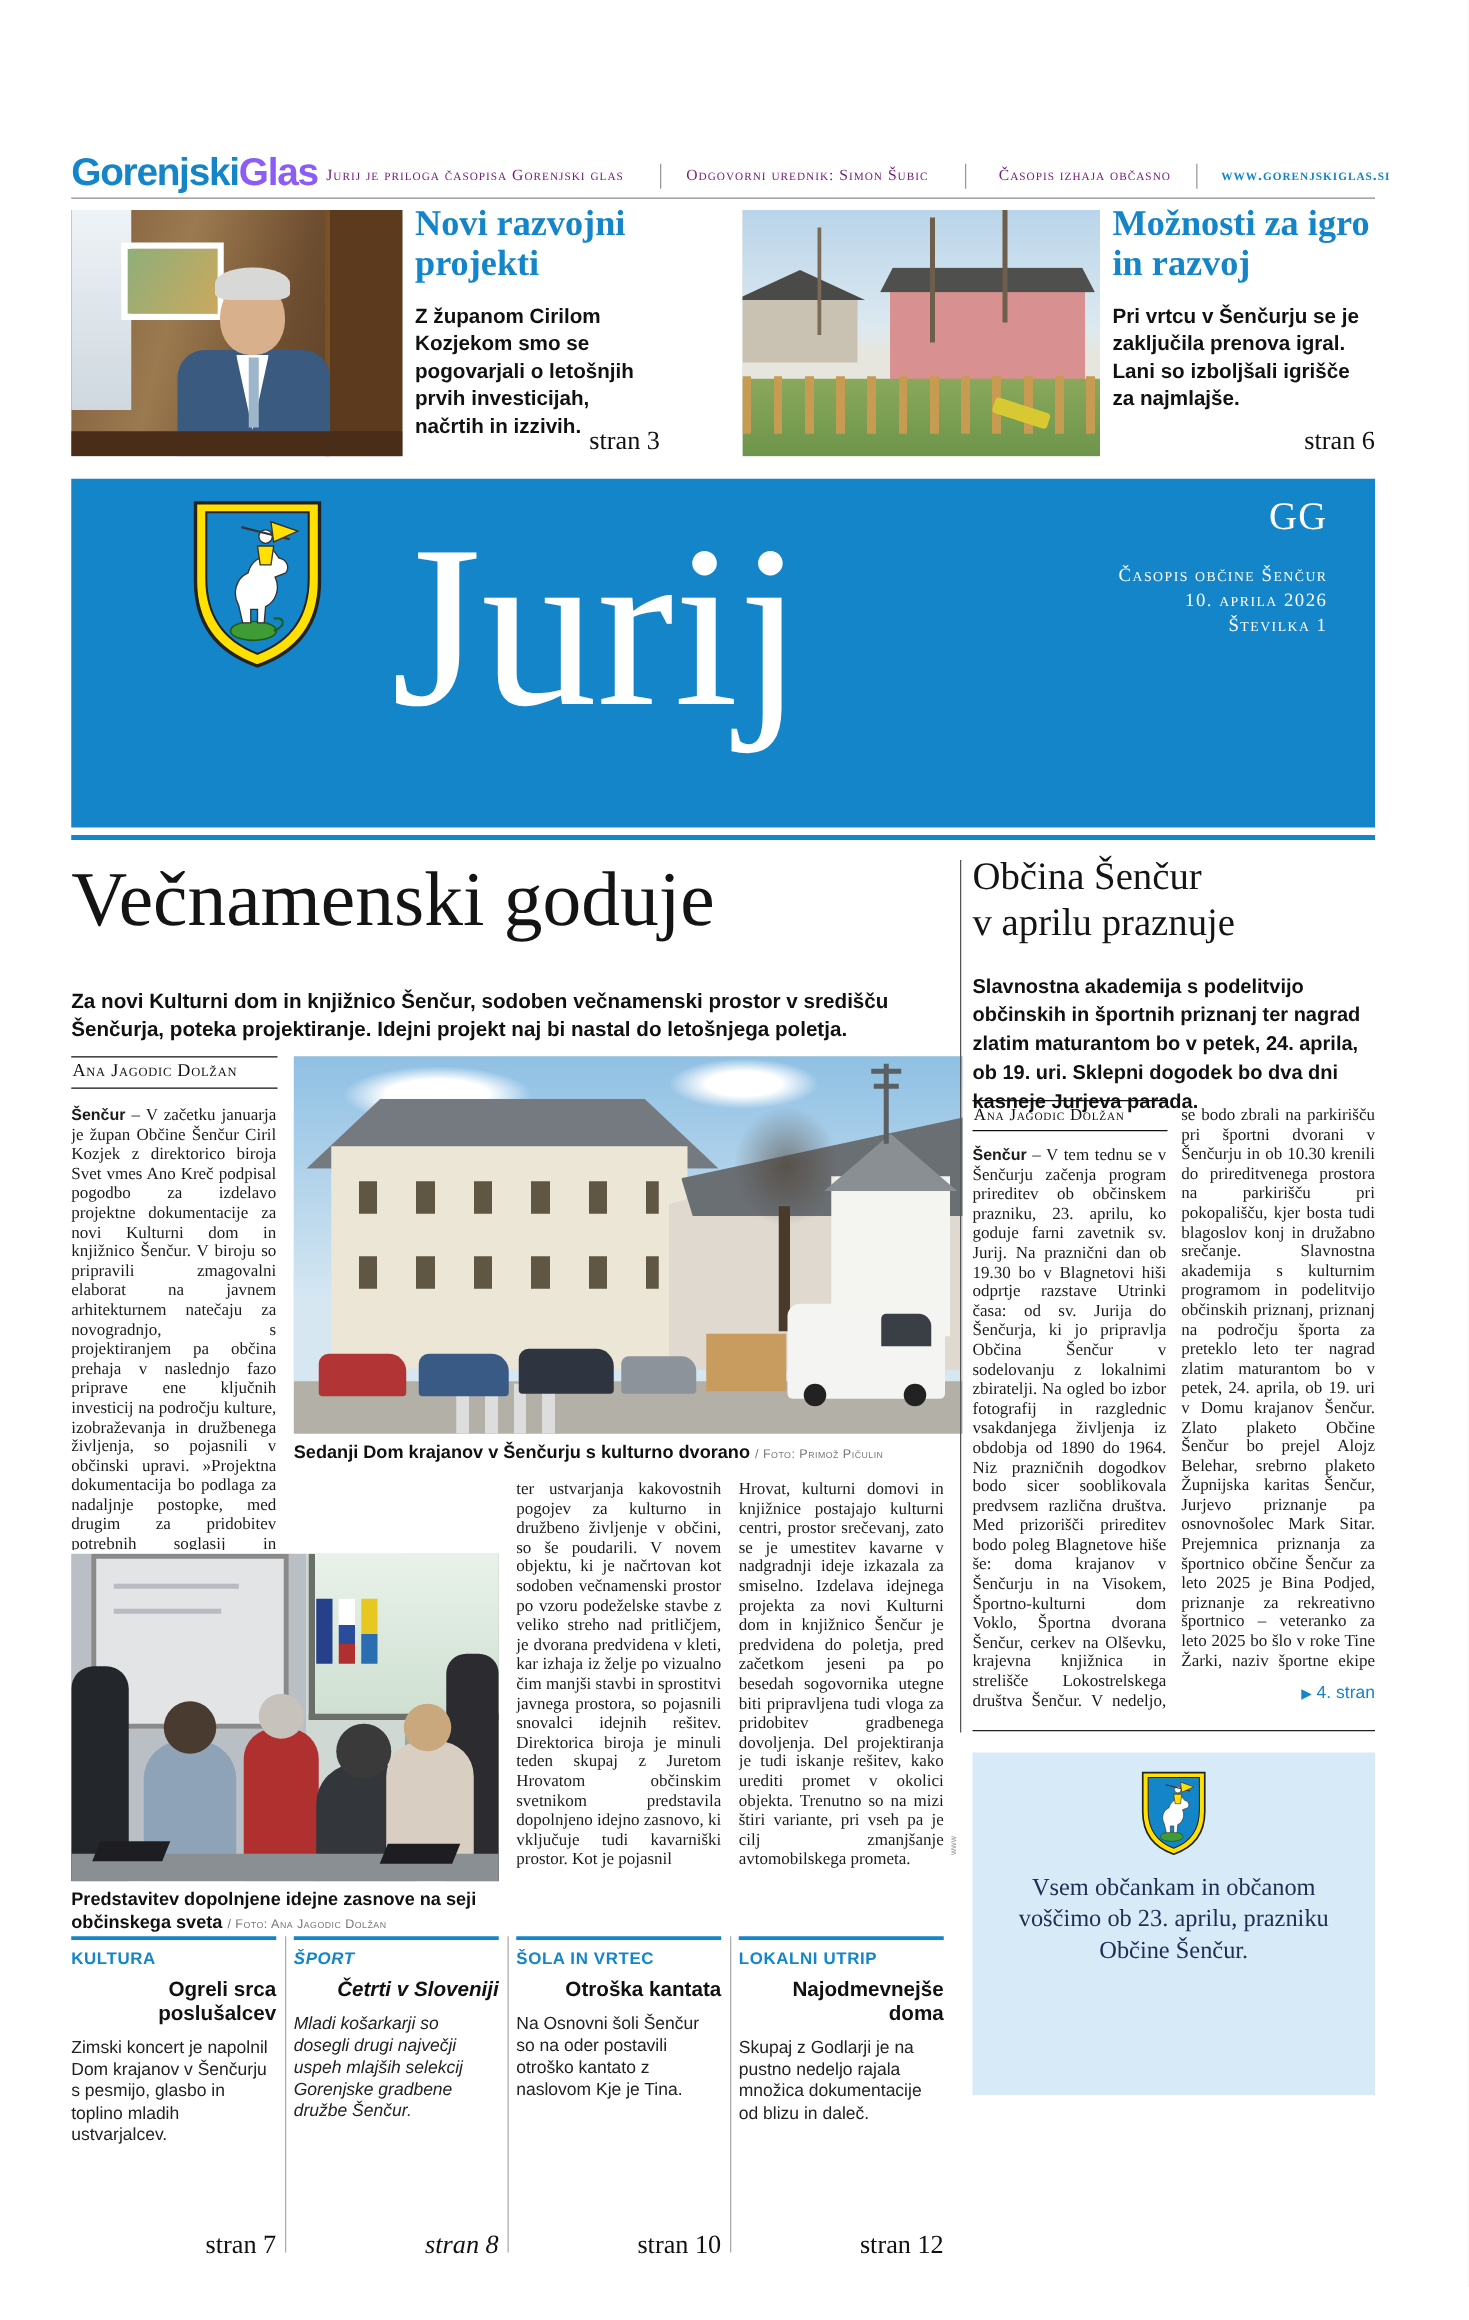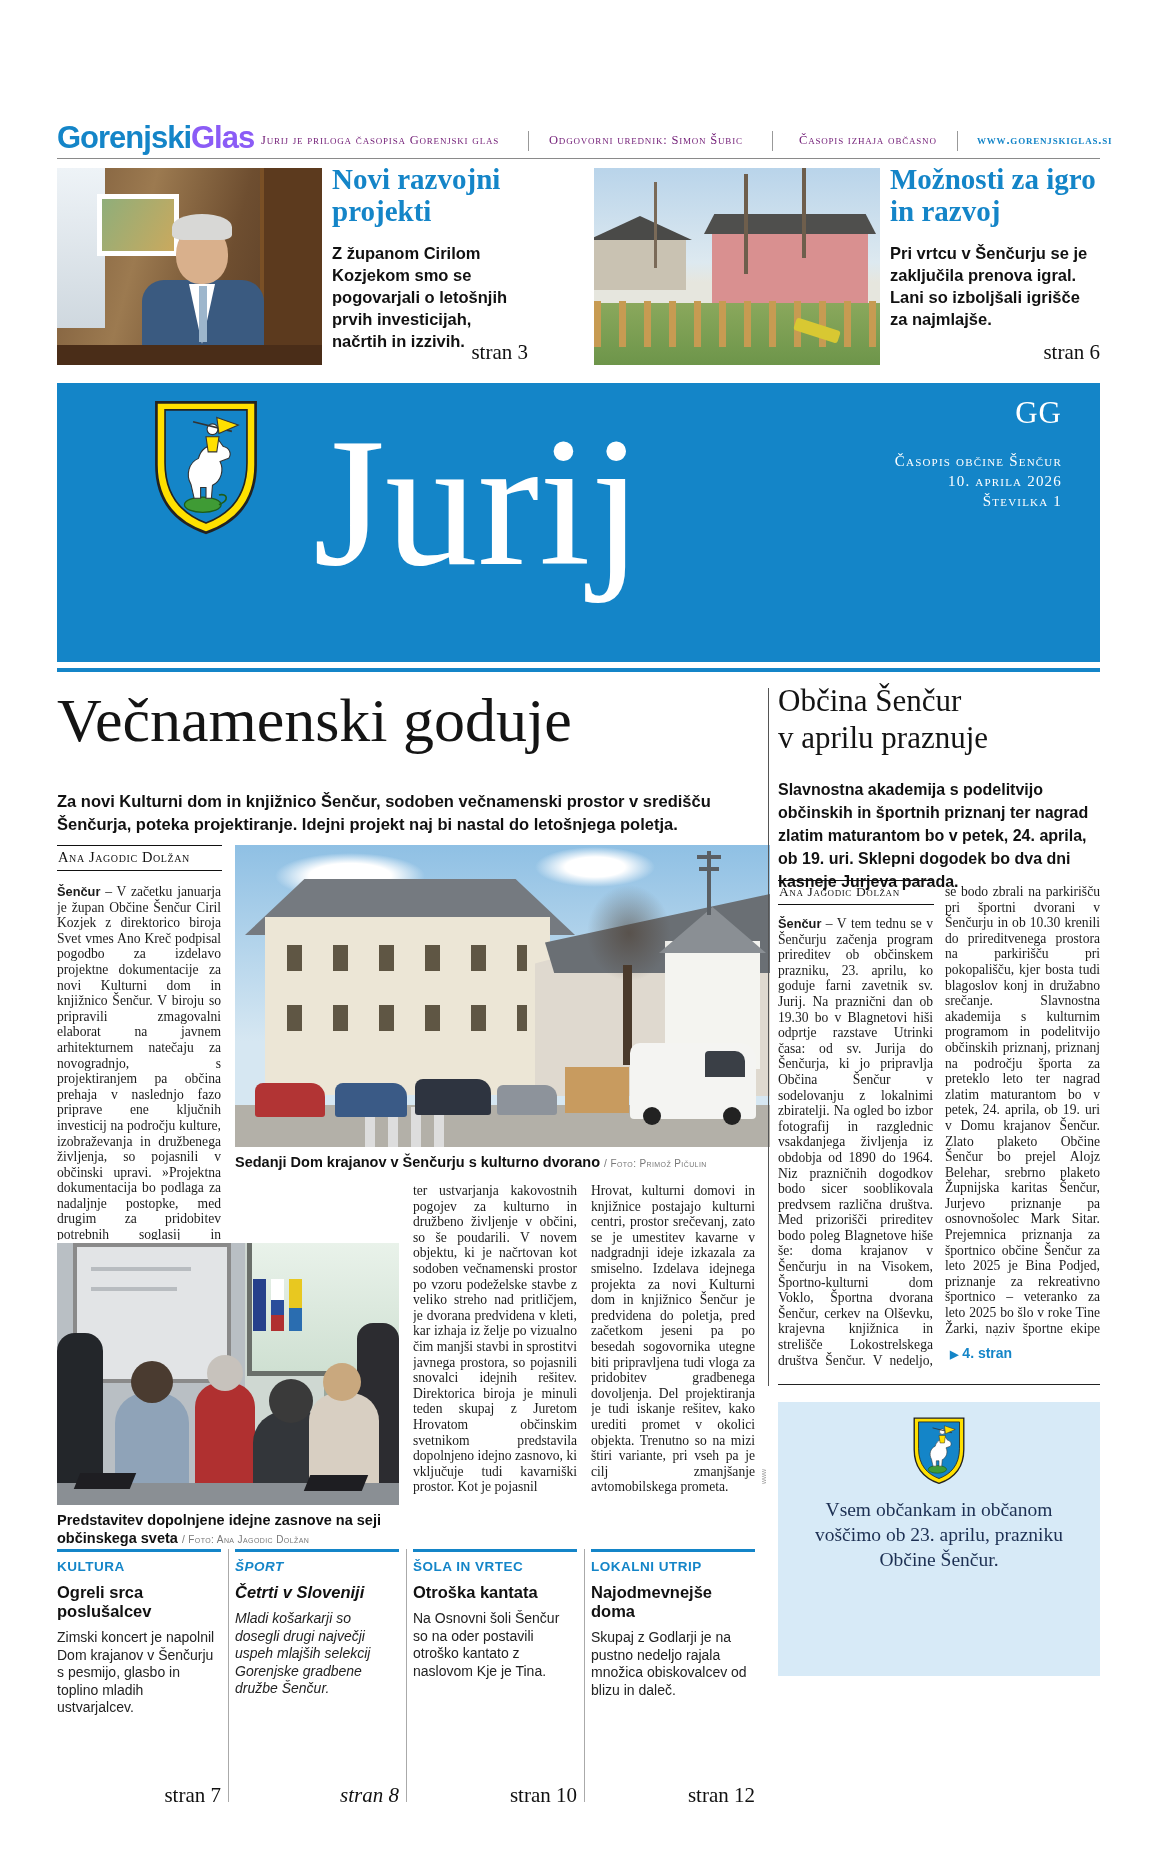--- a/index.html
+++ b/index.html
@@ -28,31 +28,31 @@
   .h1{font-family:"Liberation Serif",serif;font-size:62px;line-height:1.04;color:#141414;}
   .h2{font-family:"Liberation Serif",serif;font-size:31px;line-height:1.2;color:#141414;white-space:pre-line;}
   .lead{font-family:"Liberation Sans",sans-serif;font-weight:bold;font-size:16.5px;line-height:22.5px;color:#111;}
   .byline{font-variant:small-caps;font-family:"Liberation Serif",serif;font-size:14.5px;letter-spacing:.6px;
           border-top:1px solid #111;border-bottom:1px solid #111;padding:3px 0 4px 1px;color:#111;}
   .body-col{font-family:"Liberation Serif",serif;font-size:13.6px;line-height:15.6px;text-align:justify;color:#1b1b1b;overflow:hidden;}
   .body-col .dl{font-weight:bold;font-family:"Liberation Sans",sans-serif;font-size:12.8px;}
   .cap{font-family:"Liberation Sans",sans-serif;font-weight:bold;font-size:14.5px;line-height:18px;color:#111;}
   .credit{font-variant:small-caps;font-weight:normal;font-family:"Liberation Sans",sans-serif;font-size:10px;color:#777;letter-spacing:.4px;}
   .vdiv{width:1px;background:#555;}
-  .cont{font-family:"Liberation Sans",sans-serif;font-weight:bold;font-size:14px;color:#1485c8;text-align:left;}
+  .cont{font-family:"Liberation Sans",sans-serif;font-weight:normal;font-size:14px;color:#1485c8;text-align:right;}
   .cont .tri{font-size:11px;}
   
   .gbox{background:#d7eaf7;text-align:center;}
   .gmsg{font-family:"Liberation Serif",serif;font-size:19.5px;line-height:25px;color:#1c2f52;}
   .gsig{font-family:"Liberation Serif",serif;font-weight:bold;font-size:15.5px;line-height:20.5px;color:#1c2f52;white-space:pre-line;}
   .vcredit{writing-mode:vertical-rl;transform:rotate(180deg);font-family:"Liberation Sans",sans-serif;font-size:7px;color:#999;}
   
   .strip-col{border-top:3px solid #1485c8;}
   .s-label{font-family:"Liberation Sans",sans-serif;font-weight:bold;font-size:13.5px;letter-spacing:.5px;color:#1485c8;margin-top:7px;}
-  .s-head{font-family:"Liberation Sans",sans-serif;font-weight:bold;font-size:16.5px;color:#111;margin-top:9px;}
+  .s-head{font-family:"Liberation Sans",sans-serif;font-weight:bold;font-size:16.5px;color:#111;margin-top:9px;text-align:right;}
   .s-body{font-family:"Liberation Sans",sans-serif;font-size:14px;line-height:17.5px;color:#222;margin-top:8px;}
   .s-div{width:1px;background:#aaa;}
   
   .ph{overflow:hidden;background:#cfcfcf;}
   .ph *{position:absolute;}
 </style>
 </head>
 <body>
 
 <div class="page">
@@ -241,17 +241,17 @@
     <div class="s-label">ŠOLA IN VRTEC</div>
     <div class="s-head">Otroška kantata</div>
     <div class="s-body">Na Osnovni šoli Šenčur so na oder postavili otroško kantato z naslovom Kje je Tina.</div>
     <div class="stran abs" style="right:0;bottom:0;width:110px;">stran 10</div>
   </div>
   <div class="abs s-div" style="left:584px;top:1549px;height:253px;"></div>
 
   <div class="abs strip-col" style="left:591px;top:1549px;width:164px;height:256px;">
     <div class="s-label">LOKALNI UTRIP</div>
     <div class="s-head">Najodmevnejše doma</div>
-    <div class="s-body">Skupaj z Godlarji je na pustno nedeljo rajala množica obiskovalcev od blizu in daleč.</div>
+    <div class="s-body">Skupaj z Godlarji je na pustno nedeljo rajala množica dokumentacije od blizu in daleč.</div>
     <div class="stran abs" style="right:0;bottom:0;width:110px;">stran 12</div>
   </div>
 
 </div>
 
 </body></html>

